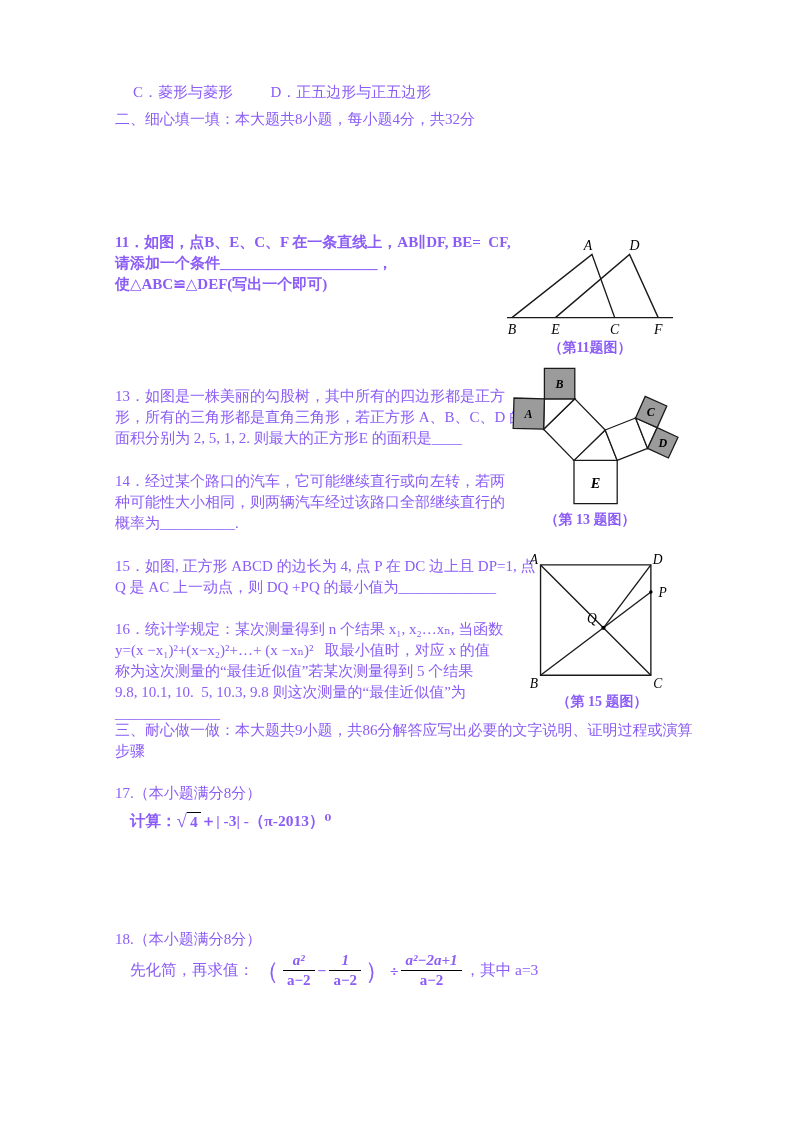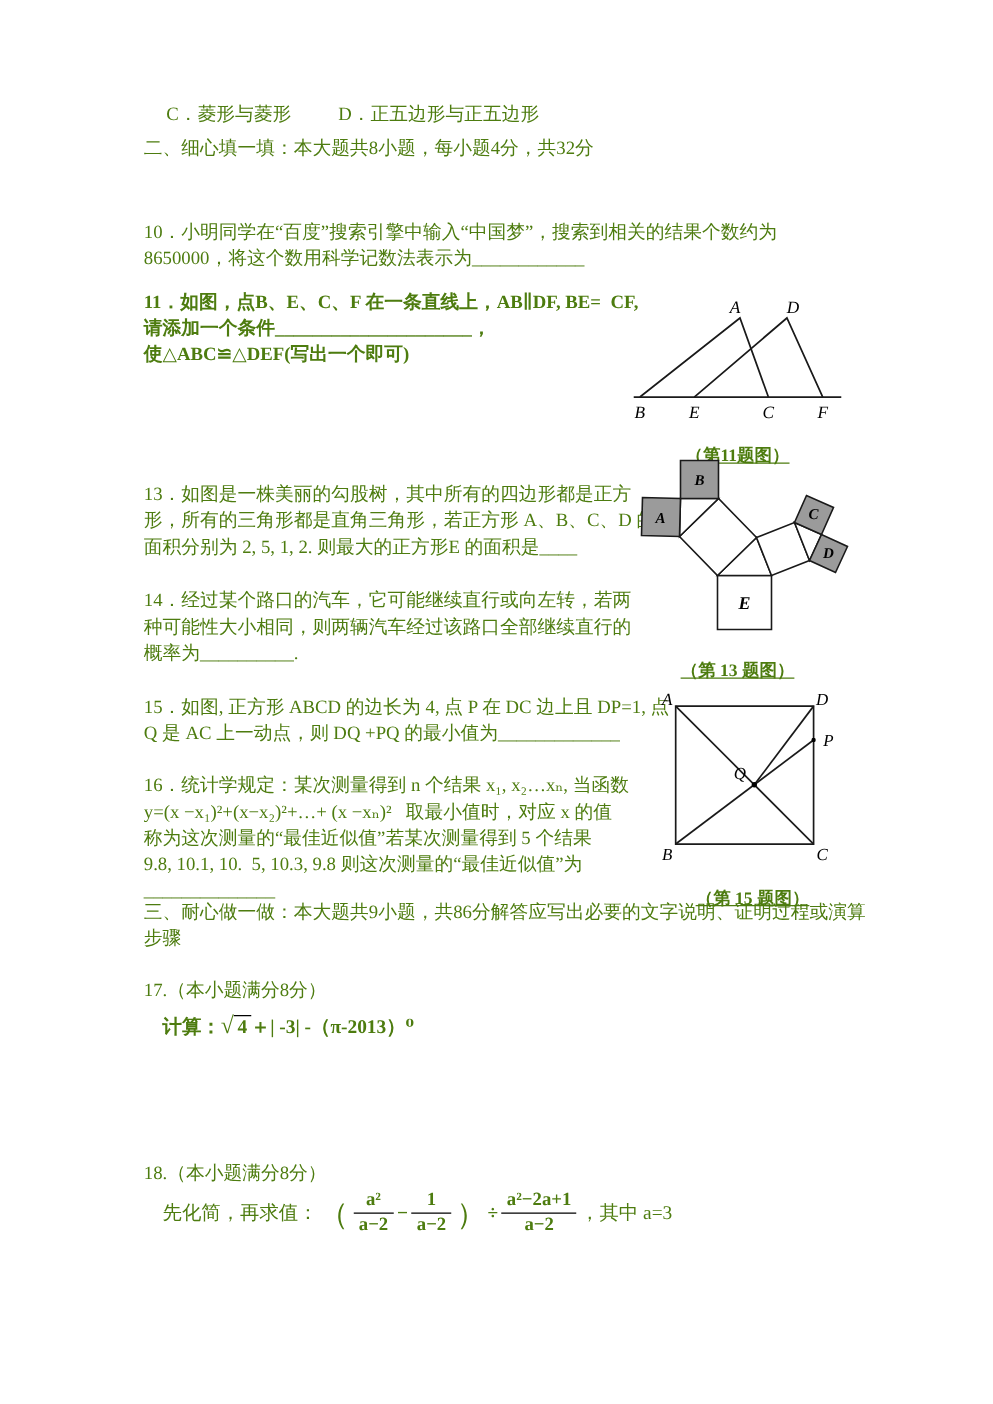--- a/index.html
+++ b/index.html
@@ -1,26 +1,26 @@
 <!DOCTYPE html>
 <html><head>
 <meta charset="utf-8">
 <style>
   html,body{margin:0;padding:0;background:#ffffff;}
   .page{position:relative;width:794px;height:1123px;background:#ffffff;
-        font-family:"Liberation Serif","DejaVu Serif",serif;color:#4d7c0f;overflow:hidden;}
+        font-family:"Liberation Serif","DejaVu Serif",serif;color:#8b5cf6;overflow:hidden;}
   .txt{position:absolute;white-space:pre-wrap;font-size:15px;line-height:21px;}
   .fig{position:absolute;}
   .fig svg{display:block;}
-  .caption{text-align:center;font-weight:bold;font-size:14px;margin-top:18px;
-           font-family:"Liberation Serif","DejaVu Serif",serif;text-decoration:underline;}
+  .caption{text-align:center;font-weight:bold;font-size:14px;margin-top:1px;
+           font-family:"Liberation Serif","DejaVu Serif",serif;}
   .mathline{position:absolute;display:flex;align-items:center;font-size:15.5px;font-weight:bold;justify-content:space-between;}
   .frac{display:inline-flex;flex-direction:column;text-align:center;font-weight:bold;
         font-size:15px;line-height:1.15;margin:0 3px;}
-  .frac .num{border-bottom:1.4px solid #000;padding:0 4px 1px;}
+  .frac .num{border-bottom:1.4px solid #000;padding:0 4px 1px;font-style:italic;}
   .frac .den{padding:1px 4px 0;}
   .bigp{font-size:24px;font-weight:400;margin:0 1px;}
   .rsign{font-size:19px;font-weight:bold;}
   .rarg{border-top:1.6px solid #000;font-weight:bold;padding:0 3px;}
   .shape-white{fill:#ffffff;stroke:#1a1a1a;stroke-width:1.6;}
   .shape-gray{fill:#9b9b9b;stroke:#1a1a1a;stroke-width:1.6;}
   .ln{stroke:#1a1a1a;stroke-width:1.4;fill:none;}
   .plabel{font-family:"Liberation Serif","DejaVu Serif",serif;font-style:italic;
           font-size:14px;fill:#000;}
   .plabel-bold{font-family:"Liberation Serif","DejaVu Serif",serif;font-style:italic;
@@ -31,22 +31,20 @@
 </head>
 <body>
 
 <div class="page">
 
   <div class="txt" style="left:133px;top:82px;">C．菱形与菱形          D．正五边形与正五边形</div>
 
   <div class="txt" style="left:115px;top:109px;">二、细心填一填：本大题共8小题，每小题4分，共32分</div>
 
 
-  <div class="txt" style="left:115px;top:176px;">10．小明同学在“百度”搜索引擎中输入“中国梦”，搜索到相关的结果个数约为
-8650000，将这个数用科学记数法表示为____________</div>
 
   <div class="txt" style="left:115px;top:232px;font-weight:bold;">11．如图，点B、E、C、F 在一条直线上，AB∥DF, BE=  CF,
 请添加一个条件_____________________，
 使△ABC≌△DEF(写出一个即可)</div>
 
   <div class="fig" style="left:505px;top:236px;width:170px;">
     <svg width="170" height="102" viewBox="0 0 172 102">
       <line class="ln" x1="2" y1="82" x2="170" y2="82"></line>
       <polyline class="ln" points="7,82 88,18 111,82"></polyline>
       <polyline class="ln" points="51,82 126,18 155,82"></polyline>

